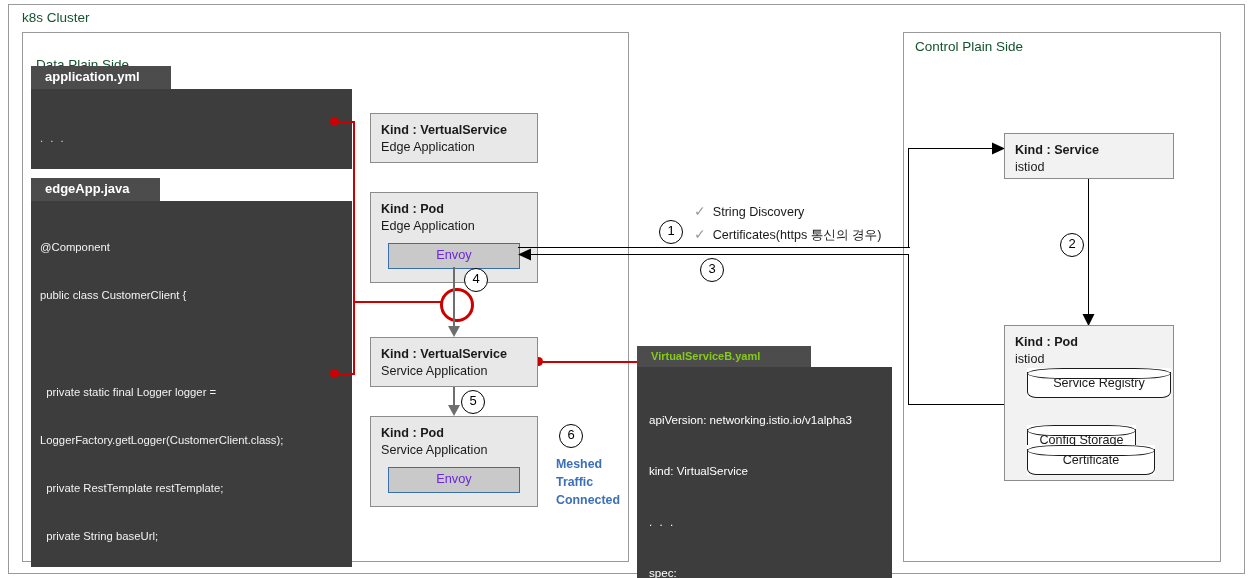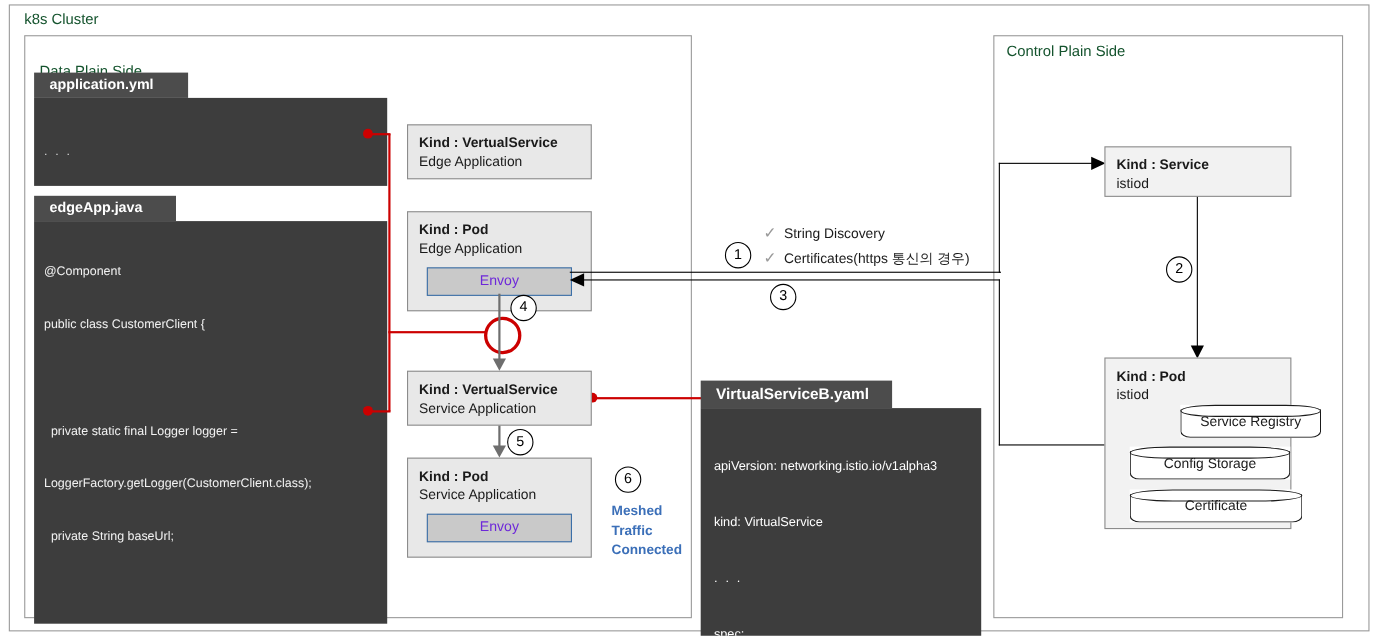--- a/index.html
+++ b/index.html
@@ -45,22 +45,22 @@
     font-size: 11.3px;
     line-height: 1.42;
     padding: 7px 9px 8px 9px;
     white-space: pre-wrap;
     overflow: hidden;
   }
   .code-body .dim { color: #d9d9d9; letter-spacing: 2px; }
 
   .yaml-tab {
     background: #4c4c4c;
-    color: #ffffff;
-    font-size: 14px;
+    color: #84cc16;
+    font-size: 11px;
     font-weight: bold;
     padding: 4px 14px 5px 14px;
     white-space: nowrap;
   }
   .yaml-body {
     background: #3d3d3d;
     color: #ffffff;
     font-size: 11.6px;
     line-height: 1.47;
     padding: 10px 10px 10px 12px;
@@ -204,20 +204,21 @@
   </div>
 
   <div class="abs" style="left:31px; top:178px;">
     <div class="code-tab" style="width:101px;">edgeApp.java</div>
     <div class="code-body" style="width:303px; height:352px; padding-top:6px;">
       <div>@Component</div>
       <div>public class CustomerClient {</div>
       <div>&nbsp;</div>
       <div>  private static final Logger logger =</div>
       <div>LoggerFactory.getLogger(CustomerClient.class);</div>
+      <div>  private RestTemplate restTemplate;</div>
       <div>  private String baseUrl;</div>
       
       
       
       
       
       
       
       
       
@@ -312,31 +313,31 @@
   <svg class="arrow-svg" style="left:1082px; top:314px; width:14px; height:13px;">
     <polygon points="6.5,12 0.5,0 12.5,0" fill="#000000"></polygon>
   </svg>
   <div class="num-circle" style="left:1060px; top:233px;">2</div>
 
   <div class="abs kbox kbox-white" style="left:1004px; top:325px; width:170px; height:156px;">
     <div class="k-kind">Kind : Pod</div>
     <div class="k-sub">istiod</div>
   </div>
 
-  <div class="cyl" style="left:1027px; top:368px; width:128px; height:30px;margin-left:46px;">
+  <div class="cyl" style="left:1027px; top:368px; width:144px; height:30px;">
     <div class="cyl-body"></div>
     <div class="cyl-top"></div>
     <div class="cyl-label">Service Registry</div>
   </div>
-  <div class="cyl" style="left:1027px; top:406px; width:109px; height:30px;padding-left:37px;">
+  <div class="cyl" style="left:1027px; top:425px; width:109px; height:30px;">
     <div class="cyl-body"></div>
     <div class="cyl-top"></div>
     <div class="cyl-label">Config Storage</div>
   </div>
-  <div class="cyl" style="left:1027px; top:445px; width:128px; height:30px;padding-left:29px;">
+  <div class="cyl" style="left:1027px; top:445px; width:128px; height:30px;">
     <div class="cyl-body"></div>
     <div class="cyl-top"></div>
     <div class="cyl-label">Certificate</div>
   </div>
 
   <div class="num-circle" style="left:559px; top:424px;">6</div>
   <div class="meshed" style="left:556px; top:455px; width:70px;">
     <div>Meshed</div>
     <div>Traffic</div>
     <div>Connected</div>

